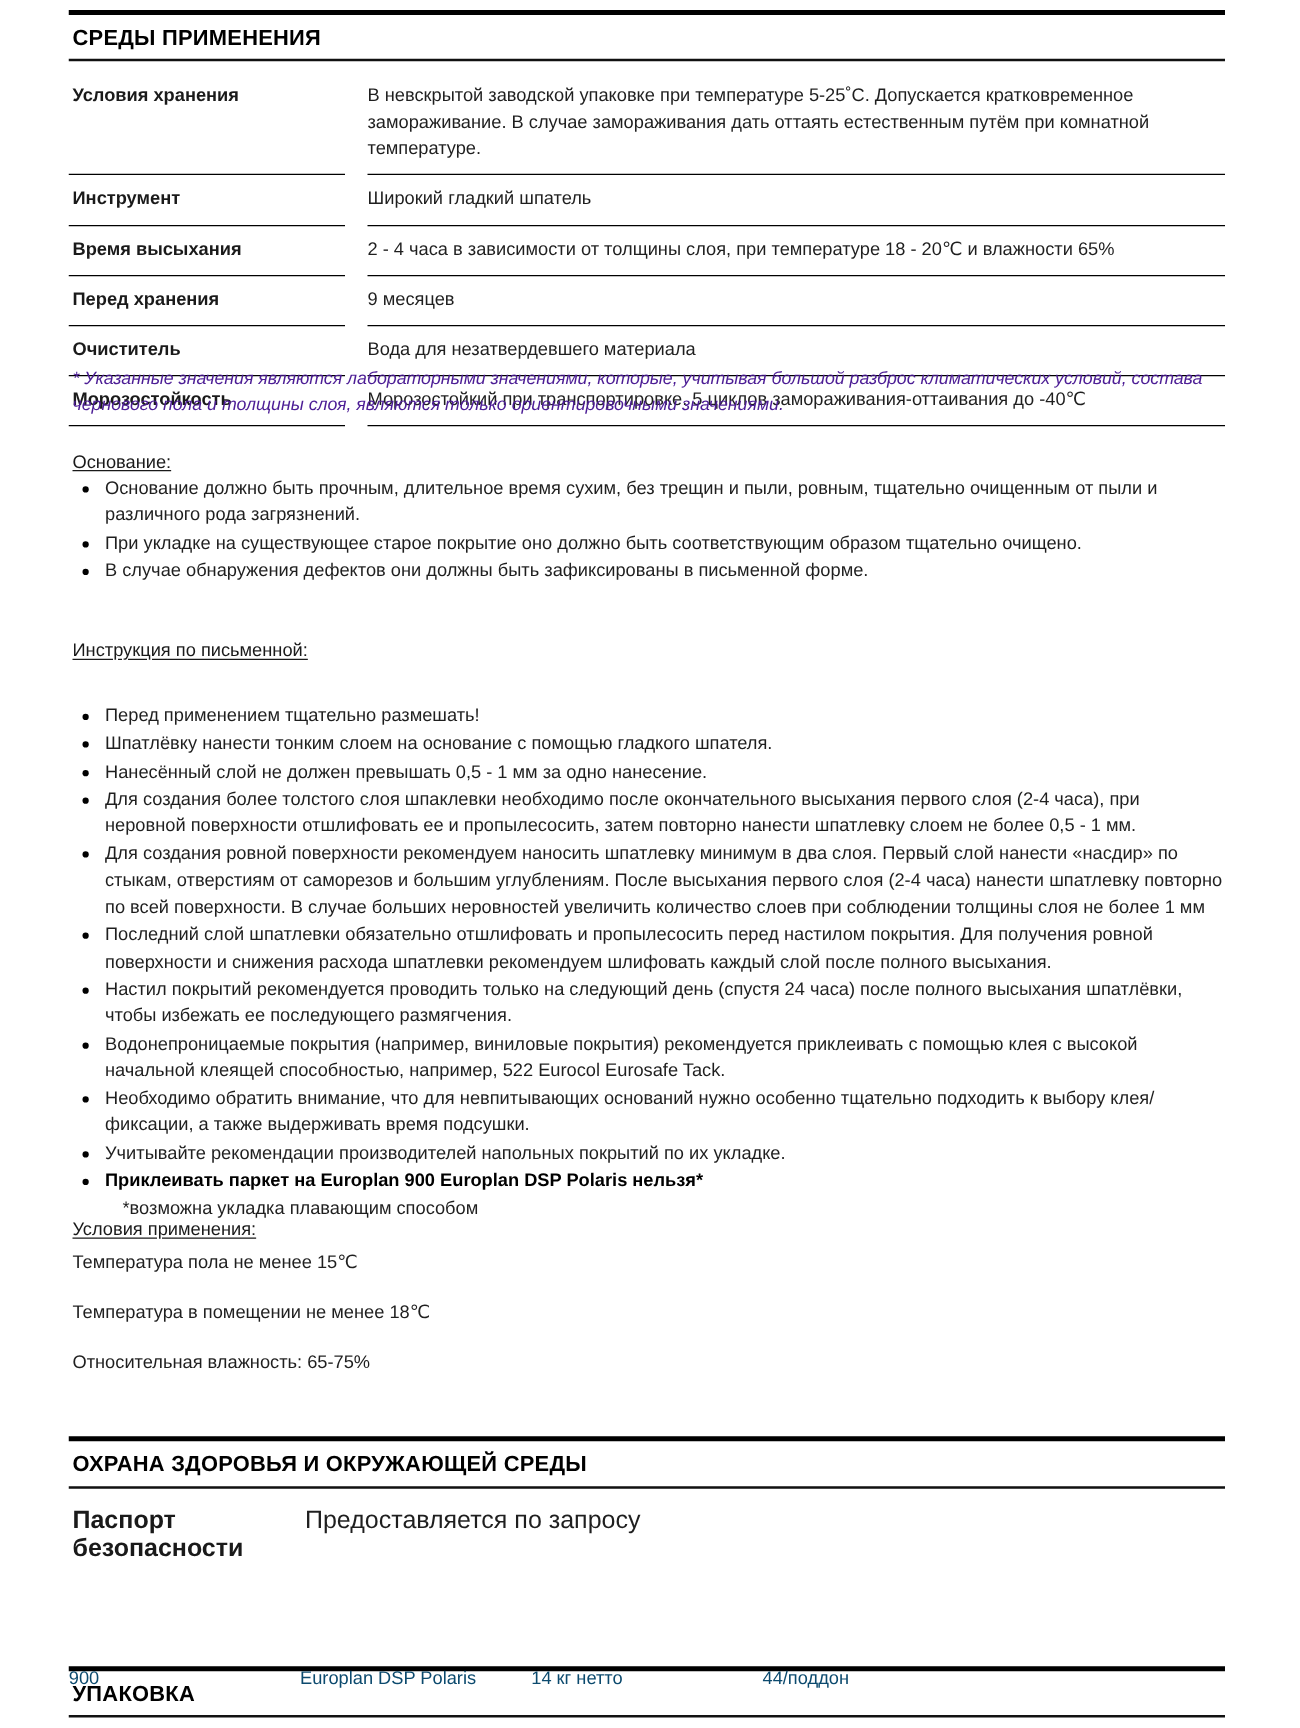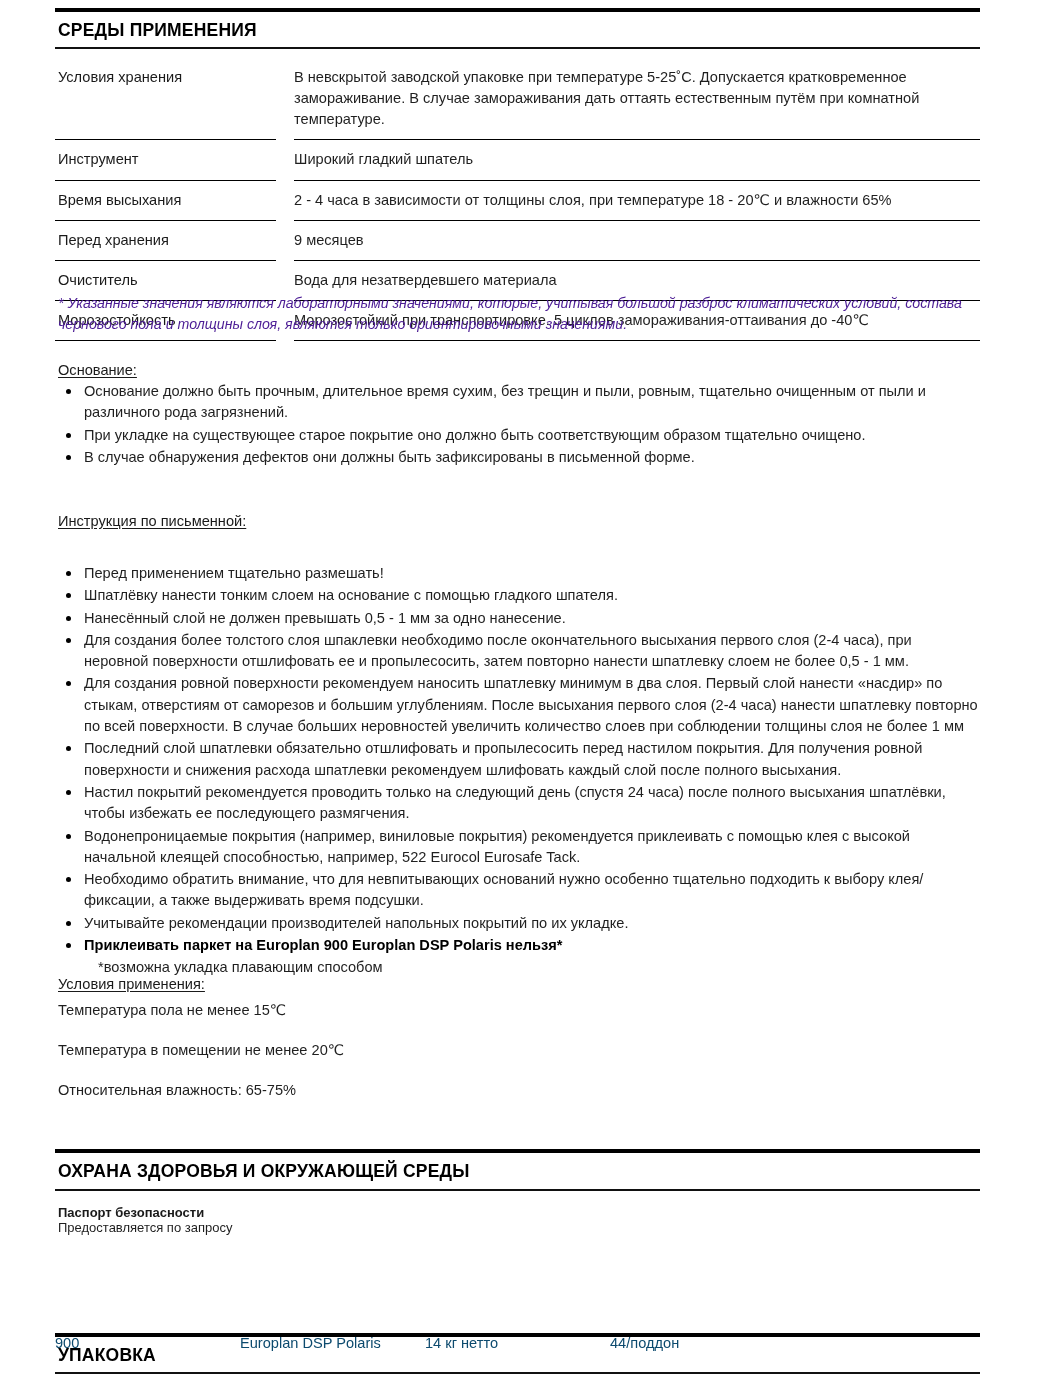--- a/index.html
+++ b/index.html
@@ -63,21 +63,21 @@
   }
   .spec-table td {
     vertical-align: top;
     padding: 0;
     font-size: 14.6px;
     line-height: 1.45;
   }
   .spec-table td.label-cell {
     width: 200px;
     padding: 9px 18px 9px 3px;
-    font-weight: normal;
+    font-weight: bold;
     color: #1a1a1a;
   }
   .spec-table td.gap-cell {
     width: 18px;
     padding: 0;
   }
   .spec-table td.value-cell {
     padding: 9px 6px 9px 0px;
     color: #1f1f1f;
   }
@@ -151,23 +151,22 @@
     font-size: 14.6px;
     line-height: 1.45;
     color: #1f1f1f;
     padding-left: 3px;
   }
 
   
   .safety-row {
     display: flex;
     align-items: baseline;
-    font-size: 13px;
+    font-size: 20px;
     padding-left: 3px;
-    flex-direction: column;
   }
   .safety-row .safety-label {
     font-weight: bold;
     color: #1a1a1a;
     width: 186px;
     flex: 0 0 auto;
   }
   .safety-row .safety-value {
     color: #1f1f1f;
   }
@@ -288,21 +287,21 @@
         <span class="sub-note">*возможна укладка плавающим способом</span>
       </li>
     </ul>
   </div>
 
   <div class="col sub-heading" style="top:956px;">
     <span>Условия применения:</span>
   </div>
 
   <div class="col plain-line" style="top:1000px;">Температура пола не менее 15℃</div>
-  <div class="col plain-line" style="top:1040px;">Температура в помещении не менее 20℃</div>
+  <div class="col plain-line" style="top:1040px;">Температура в помещении не менее 18℃</div>
   <div class="col plain-line" style="top:1080px;">Относительная влажность: 65-75%</div>
 
   <div class="col section-heading" style="top:1108px;">
     <div class="rule-top"></div>
     <div class="heading-text">ОХРАНА ЗДОРОВЬЯ И ОКРУЖАЮЩЕЙ СРЕДЫ</div>
     <div class="rule-bottom"></div>
   </div>
 
   <div class="col safety-row" style="top:1205px;">
     <div class="safety-label">Паспорт безопасности</div>

